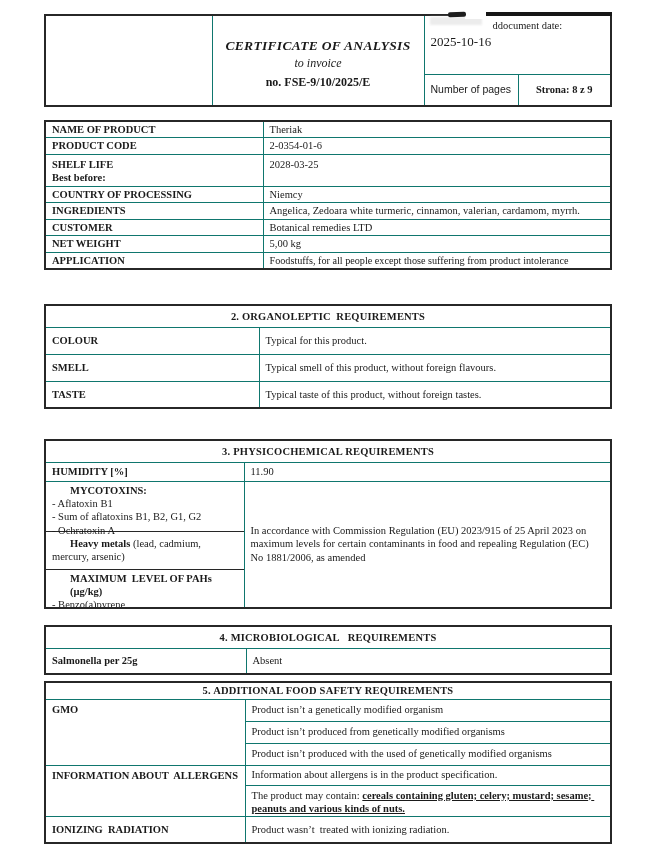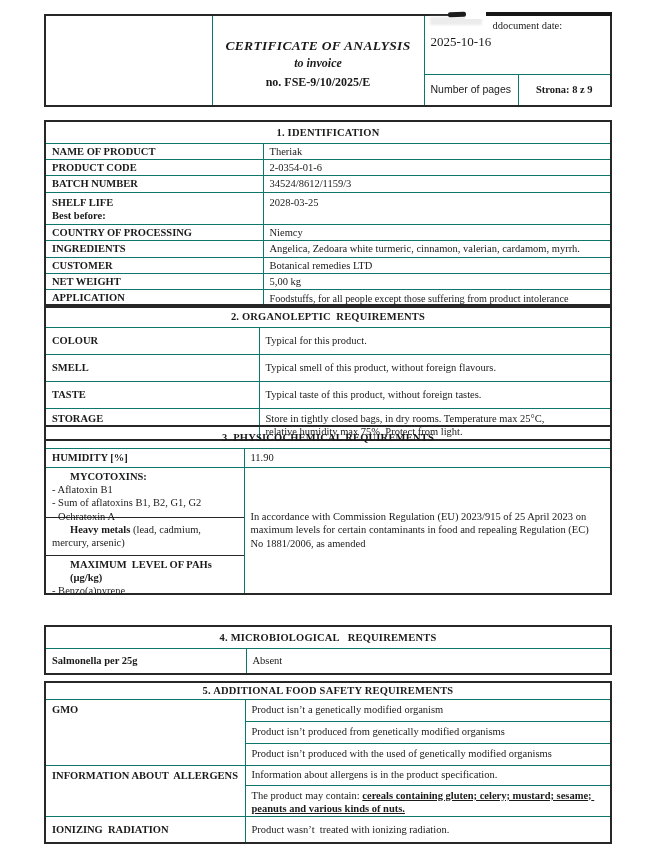--- a/index.html
+++ b/index.html
@@ -11,21 +11,21 @@
   table.tbl {border-collapse:collapse; table-layout:fixed; width:566px; border:2px solid #272727;}
   table.tbl td {border:1px solid #0f766e; padding:1px 6px; font-size:10.5px; line-height:1.28; vertical-align:middle; overflow:hidden;}
   td.sect {text-align:center; font-weight:bold; font-size:11.5px; letter-spacing:0.2px;}
   td.lbl {font-weight:bold;}
   .pw {white-space:pre-wrap;}
   .vtop {vertical-align:top !important; padding-top:3px !important;}
   
   #hdr td {vertical-align:top;}
   .hdr-center {text-align:center; vertical-align:middle !important;}
   .coa-t1 {font-size:13.5px; font-weight:bold; font-style:italic; letter-spacing:0.3px; margin-top:6px;}
-  .coa-t2 {font-size:12px; font-weight:bold; font-style:italic; margin-top:2px;}
+  .coa-t2 {font-size:12px; font-weight:normal; font-style:italic; margin-top:2px;}
   .coa-t3 {font-size:12px; font-weight:bold; margin-top:4px;}
   .date-label {font-size:10.5px; padding-left:62px; padding-top:2px;}
   .date-value {font-size:13px; margin-top:2px;}
   .pages-cell {font-family:"Liberation Sans", sans-serif; font-size:10.5px; vertical-align:middle !important;}
   .strona-cell {font-weight:bold; font-size:10.5px; text-align:center; vertical-align:middle !important;}
   
   td.stack-cell {padding:0 !important; vertical-align:top;}
   .stk {box-sizing:border-box; padding:2px 6px;}
   .stk-a {height:50px; border-bottom:1px solid #272727;}
   .stk-b {height:38px; border-bottom:1px solid #272727; display:flex; align-items:center;}
@@ -79,34 +79,27 @@
   <div class="art art-blob"></div>
   <div class="art art-line"></div>
 
   <div class="abs" style="top:120px;">
     <table class="tbl">
       <colgroup>
           <col style="width:218px">
           <col style="width:348px">
         </colgroup>
       <tbody>
-          <tr style="height:22px;">
-            <td colspan="2" class="sect pw">1. IDENTIFICATION</td>
-          </tr>
       <tr style="height:16px;">
         <td class="lbl pw">NAME OF PRODUCT</td>
         <td class="pw">Theriak</td>
       </tr>
       <tr style="height:16px;">
         <td class="lbl pw">PRODUCT CODE</td>
         <td class="pw">2-0354-01-6</td>
-      </tr>
-      <tr style="height:16px;">
-        <td class="lbl pw">BATCH NUMBER</td>
-        <td class="pw">34524/8612/1159/3</td>
       </tr>
       <tr style="height:28px;">
         <td class="lbl vtop">
           <div class="pw">SHELF LIFE</div>
           <div class="pw">Best before:</div>
         </td>
         <td class="vtop pw">2028-03-25</td>
       </tr>
       <tr style="height:16px;border-radius:8px;">
         <td class="lbl pw">COUNTRY OF PROCESSING</td>
@@ -147,29 +140,25 @@
         <td class="pw">Typical for this product.</td>
       </tr>
       <tr style="height:27px;">
         <td class="lbl pw">SMELL</td>
         <td class="pw">Typical smell of this product, without foreign flavours.</td>
       </tr>
       <tr style="height:27px;">
         <td class="lbl pw">TASTE</td>
         <td class="pw">Typical taste of this product, without foreign tastes.</td>
       </tr>
-      <tr style="height:31px;">
-        <td class="lbl vtop pw">STORAGE</td>
-        <td class="vtop pw" style="padding-right:40px;">Store in tightly closed bags, in dry rooms. Temperature max 25°C, relative humidity max 75%. Protect from light.</td>
-      </tr>
-    </tbody>
-      </table>
-  </div>
-
-  <div class="abs" style="top:425px;">
+    </tbody>
+      </table>
+  </div>
+
+  <div class="abs" style="top:439px;">
     <table class="tbl">
       <colgroup>
           <col style="width:199px">
           <col style="width:367px">
         </colgroup>
       <tbody>
           <tr style="height:22px;">
             <td colspan="2" class="sect pw">3. PHYSICOCHEMICAL REQUIREMENTS</td>
           </tr>
       <tr style="height:19px;">

